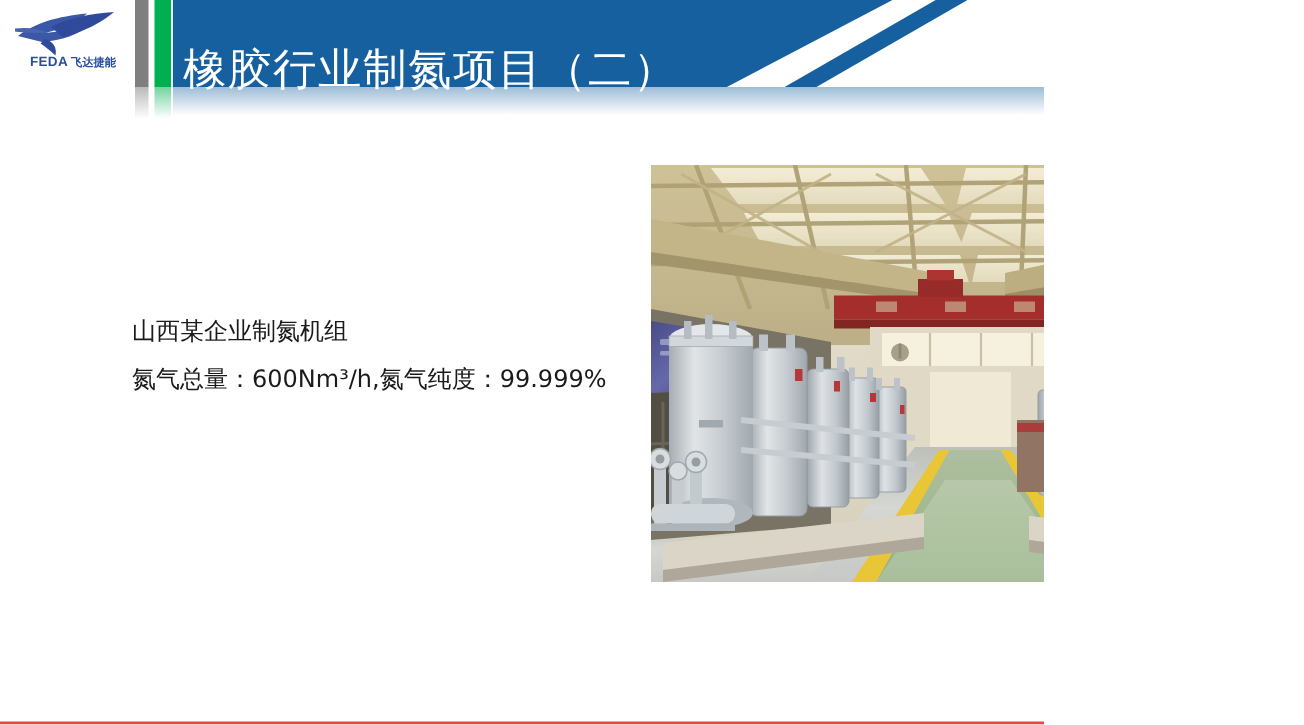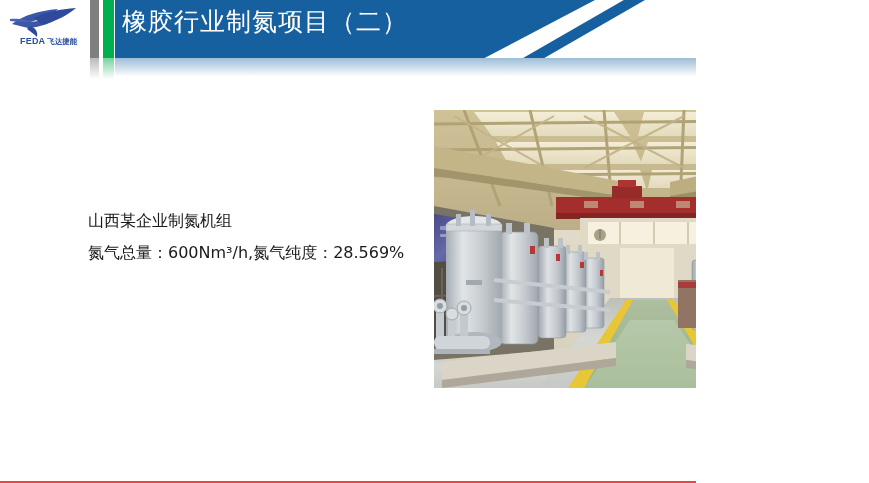--- a/index.html
+++ b/index.html
@@ -115,25 +115,25 @@
     top: 58px;
     width: 700px;
     height: 22px;
     background: linear-gradient(to bottom, rgba(22,96,159,.42), rgba(22,96,159,0) 85%);
     clip-path: polygon(0 0, 100% 0, 86% 100%, 0 100%);
   }
 
   .banner-title {
     position: absolute;
     left: 122px;
-    top: 0;
+    top: 24px;
     height: 44px;
     line-height: 44px;
     color: #ffffff;
-    font-size: 25px;
+    font-size: 29px;
     letter-spacing: 1px;
     white-space: nowrap;
     font-family: "DejaVu Sans", "Liberation Sans", sans-serif;
   }
 
   
   .caption-block {
     position: absolute;
     left: 88px;
     top: 205px;
@@ -185,21 +185,21 @@
 
     <div class="banner-blue"></div>
     <div class="banner-stripe"></div>
     <div class="banner-refl"></div>
 
     <div class="banner-title">橡胶行业制氮项目（二）</div>
   </div>
 
   <div class="caption-block">
     <div class="caption-line">山西某企业制氮机组</div>
-    <div class="caption-line">氮气总量：600Nm³/h,氮气纯度：28.569%</div>
+    <div class="caption-line">氮气总量：600Nm³/h,氮气纯度：99.999%</div>
   </div>
 
   <div class="photo">
     <svg width="432" height="278" viewBox="0 0 432 278">
       <defs>
         <linearGradient id="ceil" x1="0" y1="0" x2="0" y2="1">
           <stop offset="0" stop-color="#cdbf93"></stop>
           <stop offset="1" stop-color="#b8ab82"></stop>
         </linearGradient>
         <linearGradient id="wallg" x1="0" y1="0" x2="0" y2="1">

